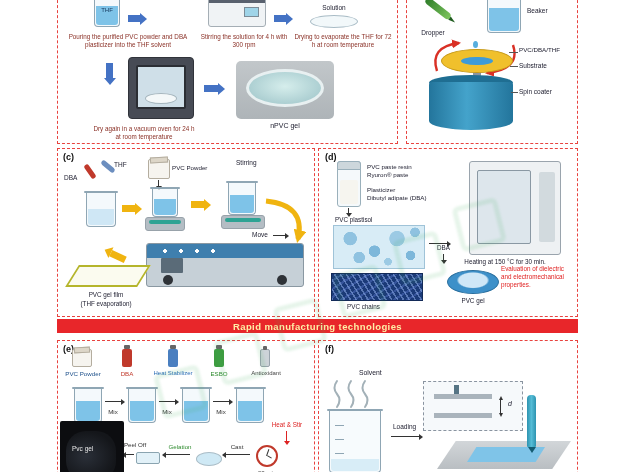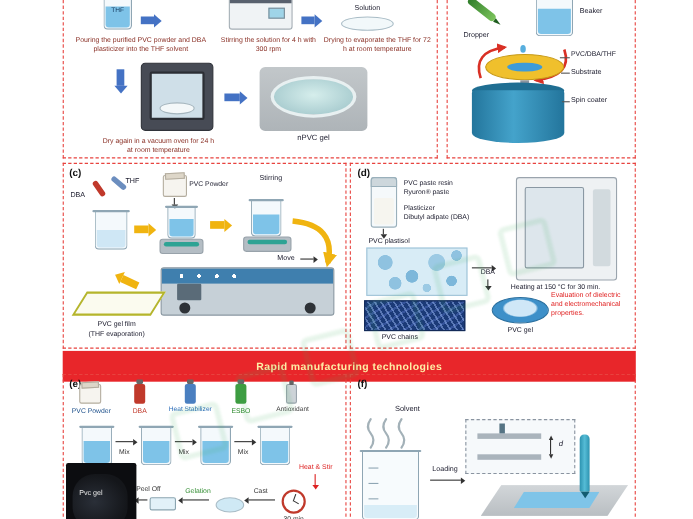--- a/index.html
+++ b/index.html
@@ -205,21 +205,21 @@
   <span class="t c" style="left:128px;top:109px;width:116px;font-size:6.3px;color:#223">Heating at 150 °C for 30 min.</span>
   <span class="t" style="left:118px;top:95px;font-size:6.3px;color:#223">DBA</span>
   <div class="tad" style="left:124px;top:105px;height:6px"></div>
   <div class="chains" style="left:12px;top:124px;width:92px;height:28px"></div>
   <span class="t" style="left:28px;top:154px;font-size:6.3px;color:#223">PVC chains</span>
   <div class="geldish" style="left:128px;top:121px;width:52px;height:24px"></div>
   <span class="t c" style="left:130px;top:148px;width:48px;font-size:6.3px;color:#223">PVC gel</span>
   <span class="t" style="left:182px;top:116px;width:74px;font-size:6.3px;color:#e02020;line-height:1.3">Evaluation of dielectric and electromechanical properties.</span>
 </section>
 
-<div class="banner" style="left:57px;top:319px;width:521px;height:28px">
+<div class="banner" style="left:57px;top:319px;width:521px;height:14px">
   <span style="font-size:9.5px;font-weight:bold;color:#ffeea6;letter-spacing:.4px">Rapid manufacturing technologies</span>
 </div>
 
 <section class="panel" style="left:57px;top:340px;width:258px;height:150px">
   <span class="t tag" style="left:5px;top:3px">(e)</span>
   <div class="bag" style="left:14px;top:8px;width:20px;height:18px"></div>
   <span class="t c" style="left:2px;top:29px;width:46px;font-size:6.2px;color:#1c4f8a">PVC Powder</span>
   <div class="bottle" style="left:64px;top:8px;width:10px;height:18px;background:#c0392b"></div>
   <span class="t c" style="left:56px;top:29px;width:26px;font-size:6.2px;color:#c0392b">DBA</span>
   <div class="bottle" style="left:110px;top:8px;width:10px;height:18px;background:#4a7fc0"></div>

